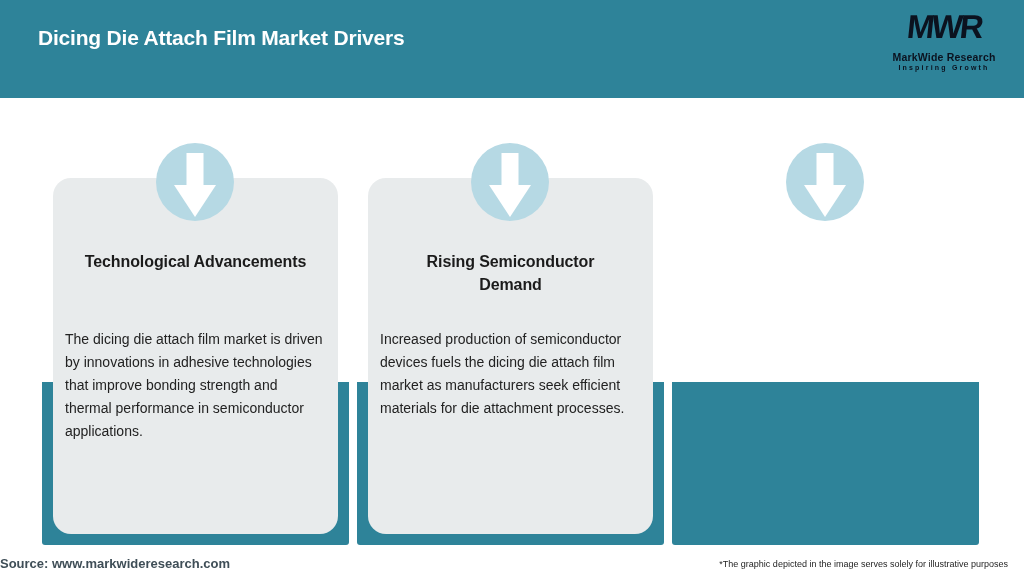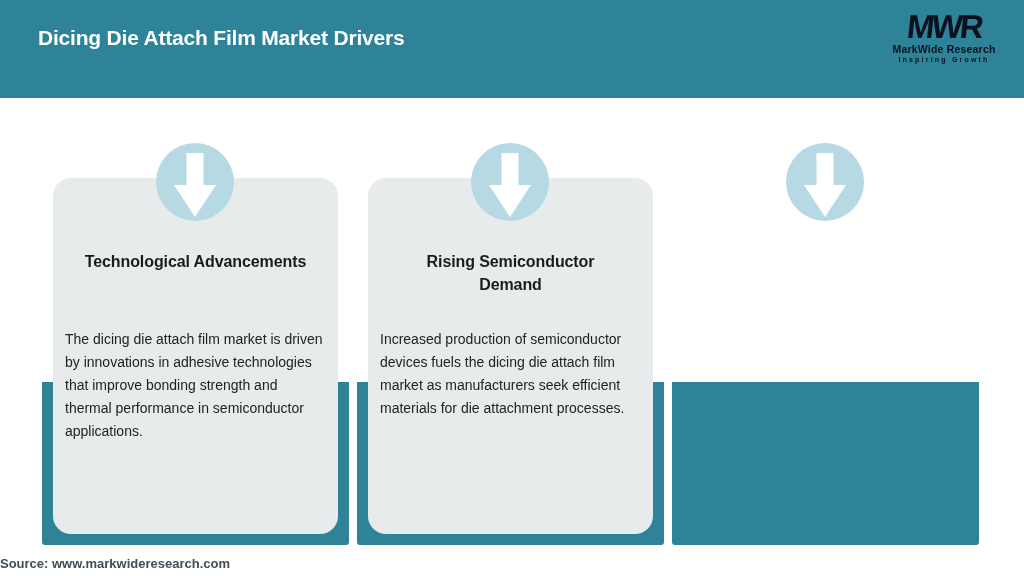--- a/index.html
+++ b/index.html
@@ -40,21 +40,21 @@
     font-size: 33px;
     font-weight: 800;
     letter-spacing: -3px;
     line-height: 1.0;
     transform: skewX(-6deg);
   }
   .logo-name {
     font-size: 10.5px;
     font-weight: bold;
     letter-spacing: 0.2px;
-    margin-top: 0px;
+    margin-top: 8px;
   }
   .logo-tagline {
     font-size: 7px;
     font-weight: bold;
     letter-spacing: 2.2px;
     margin-top: 1px;
   }
 
   
   .card-group {
@@ -179,14 +179,15 @@
     <div class="card-backdrop"></div>
     <div class="icon-circle">
       <svg width="42" height="64" viewBox="0 0 42 64">
         <rect x="12.5" y="0" width="17" height="34" fill="#ffffff"></rect>
         <polygon points="0,32 42,32 21,64" fill="#ffffff"></polygon>
       </svg>
     </div>
   </div>
 
   <div class="footer-source">Source: www.markwideresearch.com</div>
+  <div class="footer-disclaimer">*The graphic depicted in the image serves solely for illustrative purposes</div>
 
 </div>
 
 </body></html>

